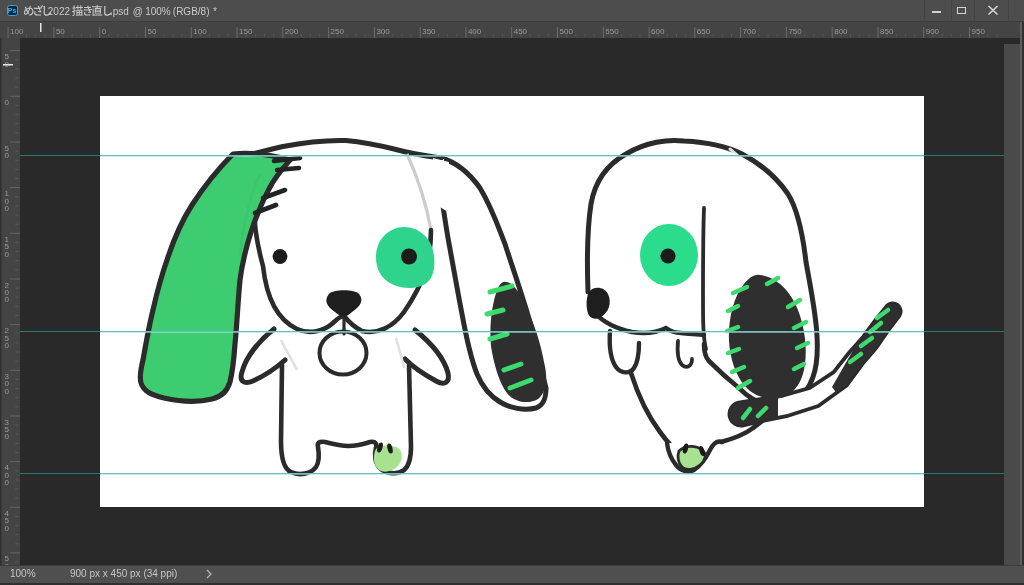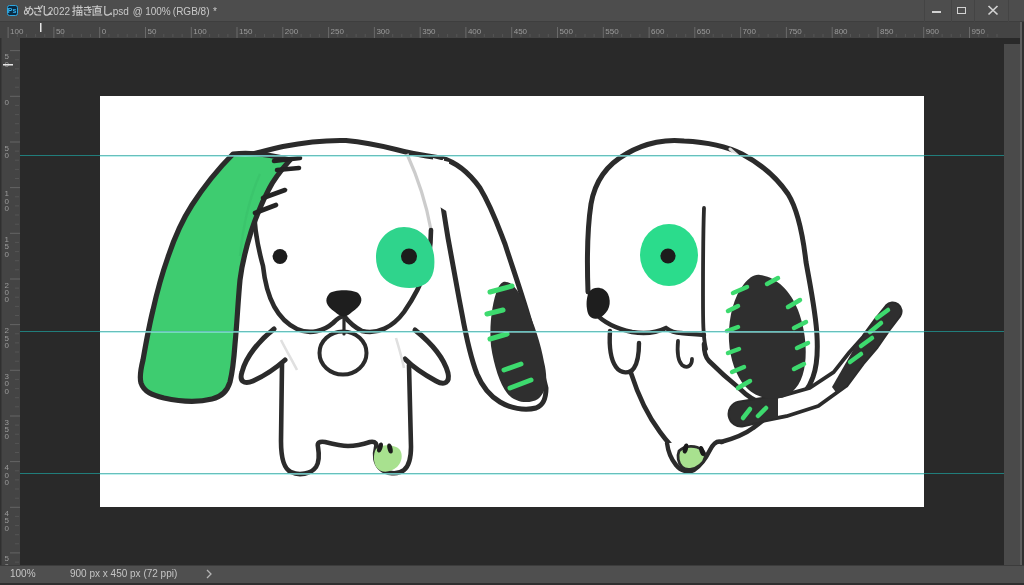--- a/index.html
+++ b/index.html
@@ -346,16 +346,16 @@
   <div class="abs" style="left:20px;top:330.5px;width:984px;height:1.8px;background:#217d7b"></div>
   <div class="abs" style="left:100px;top:330.6px;width:824px;height:2px;background:rgba(148,233,228,0.62)"></div>
   <div class="abs" style="left:20px;top:472.5px;width:984px;height:1.8px;background:#217d7b"></div>
   <div class="abs" style="left:100px;top:472.6px;width:824px;height:2px;background:rgba(148,233,228,0.62)"></div>
   <div class="abs" style="left:1004px;top:44px;width:16px;height:521px;background:#4a4a4a"></div>
   <div class="abs" style="left:1020px;top:22px;width:2px;height:563px;background:#5f5f5f"></div>
   <div class="abs" style="left:1022px;top:22px;width:2px;height:563px;background:#303030"></div>
   <div class="abs" style="left:0;top:565px;width:1024px;height:18px;background:#4f4f4f;border-top:1px solid #3c3c3c"></div>
   <div class="abs" style="left:0;top:583px;width:1024px;height:2px;background:#2f2f2f"></div>
   <div class="abs" style="left:10px;top:568px;font-size:10px;color:#c5c5c5">100%</div>
-  <div class="abs" style="left:70px;top:568px;font-size:10px;color:#c5c5c5">900 px x 450 px (72 ppi)</div>
+  <div class="abs" style="left:70px;top:568px;font-size:10px;color:#c5c5c5">900 px x 450 px (34 ppi)</div>
   <svg class="abs" style="left:204px;top:569px" width="10" height="10">
       <path d="M3,1 L7,5 L3,9" stroke="#b5b5b5" stroke-width="1.3" fill="none"></path>
     </svg>
 </div>
 </body></html>

